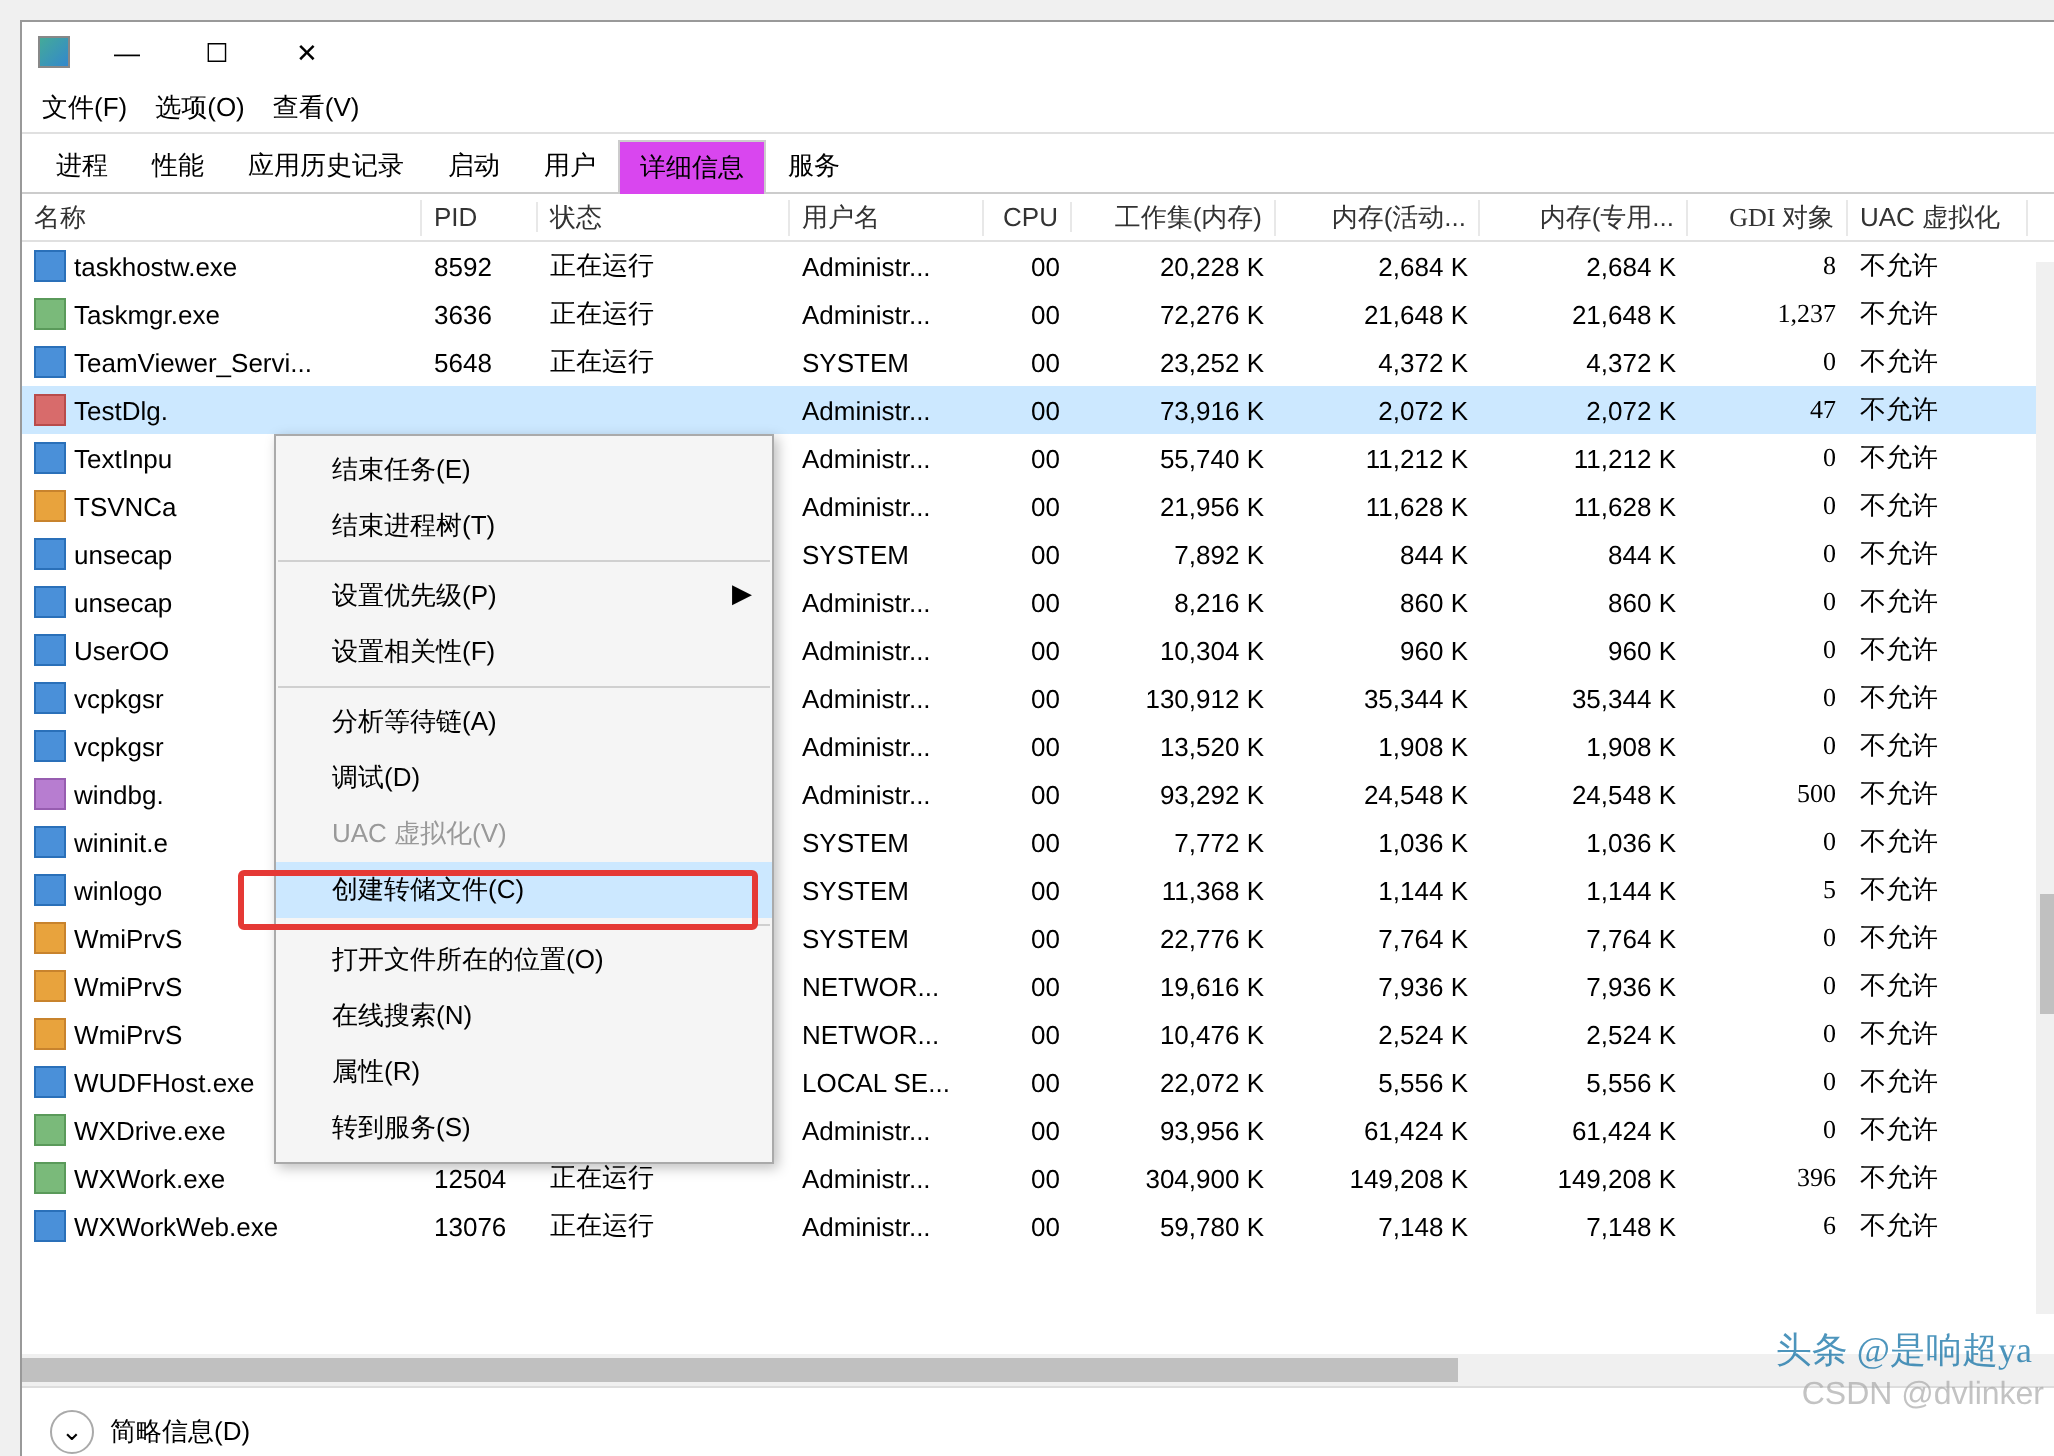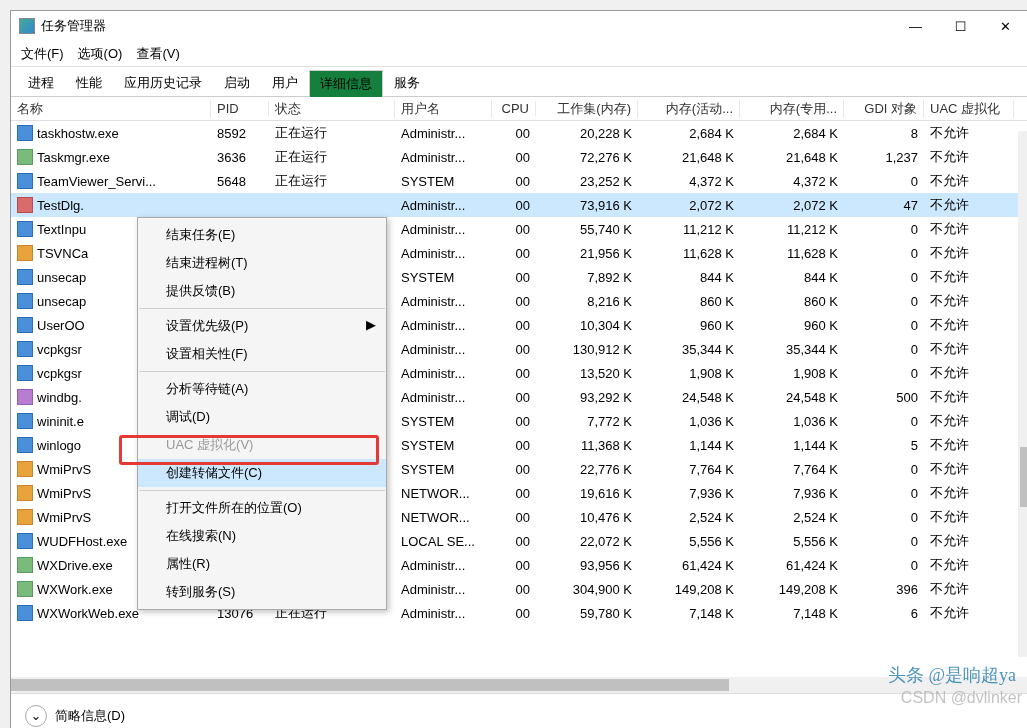--- a/index.html
+++ b/index.html
@@ -7,37 +7,37 @@
 .window { width:1027px; height:728px; background:#fff; border:1px solid #999; display:flex; flex-direction:column; position:relative; }
 .titlebar { height:30px; display:flex; align-items:center; padding:0 8px; }
 .titlebar .appicon { width:16px; height:16px; margin-right:6px; background:linear-gradient(135deg,#4a9,#38c); border:1px solid #888; }
 .titlebar .title { flex:1; }
 .winbtns { display:flex; }
 .winbtn { width:45px; height:30px; display:flex; align-items:center; justify-content:center; cursor:pointer; }
 .menubar { height:26px; display:flex; align-items:center; padding:0 10px; gap:14px; border-bottom:1px solid #e0e0e0; }
 .menubar span { cursor:pointer; }
 .tabs { display:flex; border-bottom:1px solid #ccc; padding:2px 6px 0; }
 .tab { padding:4px 10px; cursor:pointer; border:1px solid transparent; border-bottom:none; }
-.tab.active { background:#15803d; border-color:#ccc; position:relative; top:1px; }
+.tab.active { background:#d946ef; border-color:#ccc; position:relative; top:1px; }
 .grid { flex:1; overflow:auto; position:relative; }
 .grid-inner { min-width:100%; }
 .header-row, .row { display:flex; align-items:center; height:24px; }
 .header-row { background:#fff; border-bottom:1px solid #e0e0e0; position:sticky; top:0; z-index:2; }
 .header-row .cell { border-right:1px solid #e8e8e8; font-weight:normal; color:#333; padding:0 6px; overflow:hidden; white-space:nowrap; text-overflow:ellipsis; cursor:pointer; }
 .row .cell { padding:0 6px; overflow:hidden; white-space:nowrap; text-overflow:ellipsis; }
 .row.selected { background:#cce8ff; }
 .c-name  { width:200px; display:flex; align-items:center; gap:4px; }
 .c-pid   { width:58px; text-align:left; }
 .c-state { width:126px; }
 .c-user  { width:97px; }
 .c-cpu   { width:44px; text-align:right; }
 .c-ws    { width:102px; text-align:right; }
 .c-mem   { width:102px; text-align:right; }
 .c-priv  { width:104px; text-align:right; }
-.c-gdi   { width:80px; text-align:right; }
+.c-gdi   { width:80px; text-align:right;font-family:Liberation Serif, serif; }
 .c-uac   { width:90px; }
 .picon { width:16px; height:16px; flex:0 0 16px; background:#4a90d9; border:1px solid #2a70b9; display:inline-block; }
 .picon.g { background:#7aba7a; border-color:#5a9a5a; }
 .picon.o { background:#e8a33d; border-color:#c8832d; }
 .picon.p { background:#b77dd0; border-color:#975db0; }
 .picon.r { background:#d86b6b; border-color:#b84b4b; }
 .ctxmenu { position:absolute; left:126px; top:206px; width:250px; background:#f5f5f5; border:1px solid #aaa; box-shadow:2px 2px 6px rgba(0,0,0,.25); z-index:10; padding:3px 0; }
 .ctxitem { padding:5px 28px; cursor:pointer; position:relative; }
 .ctxitem.sep { border-top:1px solid #d0d0d0; margin:3px 1px; padding:0; height:0; }
 .ctxitem.disabled { color:#999; }
@@ -55,21 +55,20 @@
 .hscroll { height:16px; background:#f0f0f0; position:relative; }
 .hscroll .thumb { position:absolute; top:2px; bottom:2px; left:0; width:70%; background:#c0c0c0; }
 </style>
 </head>
 <body>
 
 <div class="window">
 
   <div class="titlebar">
     <span class="appicon"></span>
-    <span class="title">任务管理器</span>
     <div class="winbtns">
       <div class="winbtn">—</div>
       <div class="winbtn">☐</div>
       <div class="winbtn close">✕</div>
     </div>
   </div>
 
   <div class="menubar">
     <span>文件(F)</span>
     <span>选项(O)</span>
@@ -425,21 +424,20 @@
     </div>
 
   <div class="footer">
     <span class="chev">⌄</span>
     <span>简略信息(D)</span>
   </div>
 
   <div class="ctxmenu" id="ctx">
       <div class="ctxitem">结束任务(E)</div>
       <div class="ctxitem">结束进程树(T)</div>
-      <div class="ctxitem">提供反馈(B)</div>
       <div class="ctxitem sep"></div>
       <div class="ctxitem">设置优先级(P)<span class="arrow">▶</span></div>
       <div class="ctxitem">设置相关性(F)</div>
       <div class="ctxitem sep"></div>
       <div class="ctxitem">分析等待链(A)</div>
       <div class="ctxitem">调试(D)</div>
       <div class="ctxitem disabled">UAC 虚拟化(V)</div>
       <div class="ctxitem highlighted">创建转储文件(C)</div>
       <div class="ctxitem sep"></div>
       <div class="ctxitem">打开文件所在的位置(O)</div>

